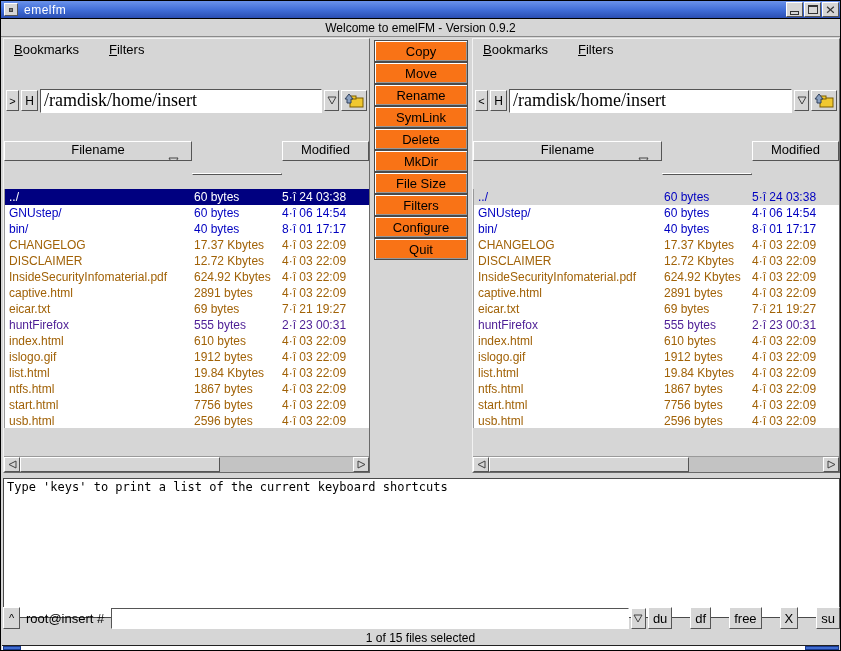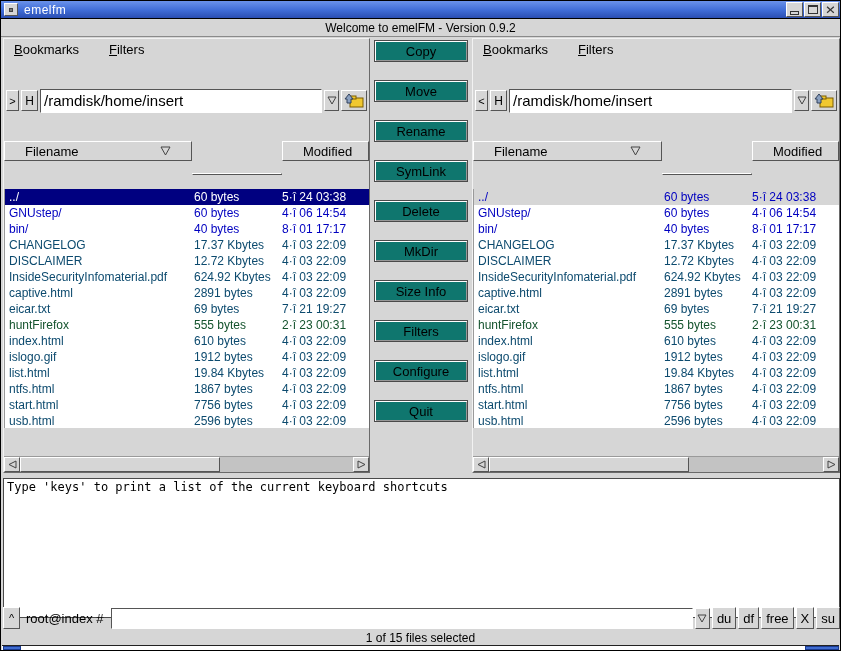--- a/index.html
+++ b/index.html
@@ -56,61 +56,61 @@
   .sbtn {
     background:#d6d6d6; border:1px solid; border-color:#fff #555 #555 #fff;
     font-size:11px; height:21px; display:flex; align-items:center; justify-content:center;
     flex:none;
   }
   .swap-btn { width:13px; }
   .home-btn { width:17px; font-size:12px; }
   .path-entry {
     flex:1; height:24px; background:#fff; color:#000;
     border:1px solid; border-color:#555 #fff #fff #555;
-    font-family:Liberation Sans, sans-serif; font-size:15px; padding:0 3px;
+    font-family:Liberation Serif, serif; font-size:18px; padding:0 3px;
   }
   .hist-btn { width:15px; }
   .updir-btn { width:26px; }
   .hdr { display:flex; height:20px; }
   .hcell {
     background:#d6d6d6; border:1px solid; border-color:#fff #555 #555 #fff;
-    font-size:13px; display:flex; align-items:center; padding:0 20px; overflow:hidden;
+    font-size:13px; display:flex; align-items:center; padding:0 12px; overflow:hidden;flex-direction:column;
   }
   .h-name { flex:1; }
   .h-size { width:90px; flex:none;margin-top:32px; }
   .h-mod  { flex:none; flex-grow:0; width:87px;text-align:right; }
   .sort-ind { margin-left:auto; display:flex; align-items:center; }
   
   .flist { flex:1; background:#fff; overflow:hidden; border-left:1px solid #9a9a9a; }
   .frow { display:flex; height:16px; line-height:16px; font-size:12px; white-space:nowrap; cursor:default; }
   .frow .fname { flex:1; padding-left:4px; overflow:hidden; }
   .frow .fsize { width:90px; flex:none; padding-left:2px; }
   .frow .fmod  { width:87px; flex:none; }
-  .frow.file { color:#0c4a6e; }
+  .frow.file { color:#a16207; }
   .frow.dir  { color:#0000c0; }
-  .frow.exec { color:#14532d; }
+  .frow.exec { color:#4c1d95; }
   .frow.sel-active { background:#000080; color:#ffffff; }
   .frow.sel-inactive { background:#d6d6d6; }
   
   .hscroll { height:16px; display:flex; background:#c3c3c3; border-top:1px solid #9a9a9a; }
   .scroll-arrow {
     width:16px; flex:none; background:#d6d6d6;
     border:1px solid; border-color:#fff #555 #555 #fff;
     display:flex; align-items:center; justify-content:center;
   }
   .scroll-track { flex:1; position:relative; }
   .scroll-thumb {
     position:absolute; left:0; top:0; height:100%; width:60%;
     background:#d6d6d6; border:1px solid; border-color:#fff #555 #555 #fff;
   }
   
   .actions { position:absolute; left:371px; top:39px; width:98px; }
   .abtn {
-    display:block; width:94px; height:22px; margin:0 auto 18px auto;
-    background:#0f766e; border:1px solid #4a4a4a;
+    display:block; width:94px; height:22px; margin:0 auto 0 auto;
+    background:#f97316; border:1px solid #4a4a4a;
     box-shadow:inset 1px 1px 0 #fff, inset -1px -1px 0 #989898;
     font-family:"Liberation Sans",sans-serif; font-size:13px; color:#000;
   }
   
   .output {
     position:absolute; left:2px; top:477px; width:837px; height:140px;
     background:#fff; border:1px solid #4a4a4a;
     font-family:"DejaVu Sans Mono", monospace; font-size:12px;
     padding:1px 3px; white-space:pre; overflow:hidden;
   }
@@ -298,21 +298,21 @@
     </div>
   </div>
 
   <div class="actions">
       <button class="abtn">Copy</button>
       <button class="abtn">Move</button>
       <button class="abtn">Rename</button>
       <button class="abtn">SymLink</button>
       <button class="abtn">Delete</button>
       <button class="abtn">MkDir</button>
-      <button class="abtn">Size Info</button>
+      <button class="abtn">File Size</button>
       <button class="abtn">Filters</button>
       <button class="abtn">Configure</button>
       <button class="abtn">Quit</button>
     </div>
 
   <div class="pane pane-right">
     <div class="menubar">
       <span class="menu-item">Bookmarks</span>
       <span class="menu-item">Filters</span>
     </div>
@@ -436,28 +436,28 @@
             <polygon points="1,1 1,8 8,4.5" fill="#d6d6d6" stroke="#444"></polygon>
           </svg>
       </div>
     </div>
   </div>
 
   <div class="output">Type 'keys' to print a list of the current keyboard shortcuts</div>
 
   <div class="cmdrow">
     <div class="sbtn toggle-btn">^</div>
-    <span class="prompt">root@index #</span>
+    <span class="prompt">root@insert #</span>
     <input class="cmd-entry" value="" style="">
     <div class="sbtn hist-btn">
       <svg width="10" height="9" viewBox="0 0 10 9">
           <polygon points="1,1 9,1 5,8" fill="#d6d6d6" stroke="#444" stroke-width="1"></polygon>
         </svg>
     </div>
-    <span style="display:flex;gap:2px;">
+    <span style="display:flex;gap:18px;">
         <button class="cbtn">du</button>
         <button class="cbtn">df</button>
         <button class="cbtn">free</button>
         <button class="cbtn">X</button>
         <button class="cbtn">su</button>
       </span>
   </div>
 
   <div class="statusbar">1 of 15 files selected</div>
 

